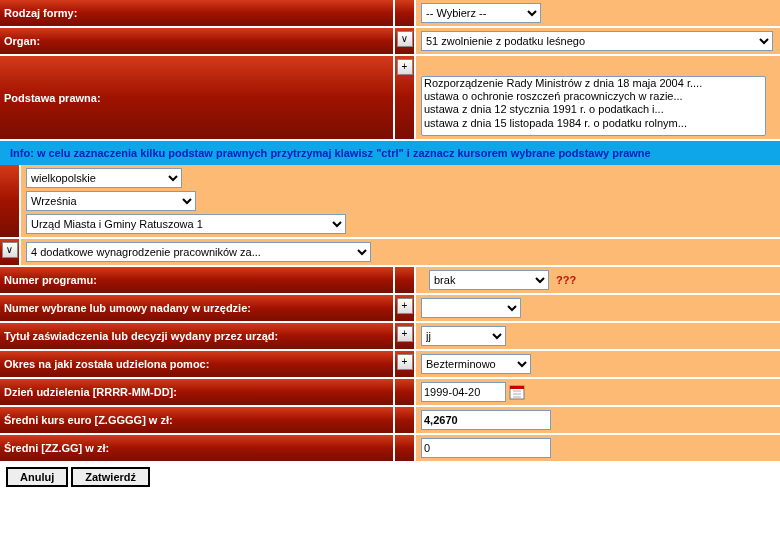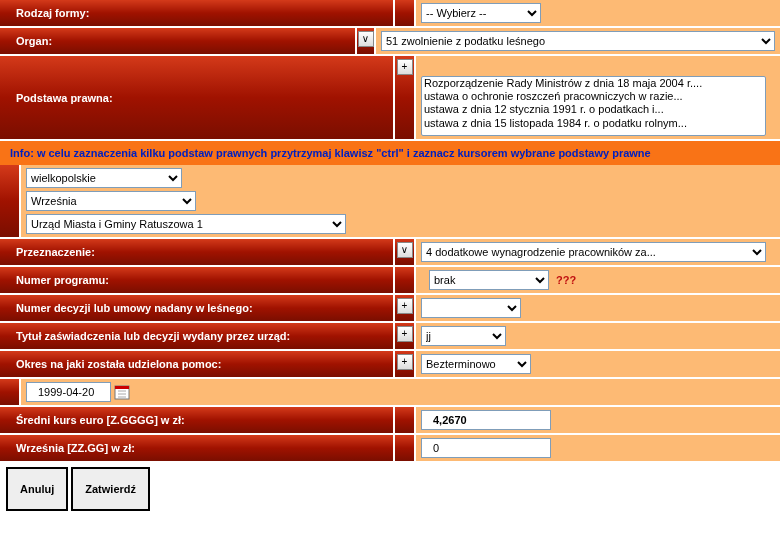--- a/index.html
+++ b/index.html
@@ -10,21 +10,21 @@
     font-size: 11px;
     background: #fff;
   }
   .container { width: 780px; }
   .row {
     display: flex;
     border-bottom: 2px solid #fff;
   }
   .label-cell {
     width: 395px;
-    padding: 5px 16px;
+    padding: 5px 4px;
     color: #fff;
     font-weight: bold;
     background: linear-gradient(to bottom, #d43a1a 0%, #a01200 50%, #7a0e00 100%);
     display: flex;
     align-items: center;
     border-right: 2px solid #fff;
   }
   .ctrl-cell {
     width: 21px;
     padding: 0;
@@ -39,39 +39,39 @@
   .input-cell {
     flex: 1;
     padding: 3px 5px;
     background: #fdba74;
     display: flex;
     align-items: center;
     flex-wrap: wrap;
     gap: 3px;
   }
   .info-row {
-    background: #f97316;
+    background: #0ea5e9;
     color: #0020c0;
     font-weight: bold;
     padding: 6px 10px;
     font-size: 11px;
   }
   select {
     font-family: Verdana, Arial, sans-serif;
     font-size: 11px;
     background: #fff;
     border: 1px solid #7f9db9;
     height: 20px;
   }
   input[type=text] {
     font-family: Verdana, Arial, sans-serif;
     font-size: 11px;
     height: 20px;
     border: 1px solid #7f9db9;
-    padding: 1px 11px;
+    padding: 1px 2px;
     background:#fff;
   }
   select.listbox {
     height: 60px;
     width: 345px;
   }
   .plus-btn, .expand-btn {
     width: 16px;
     height: 16px;
     border: 1px solid #888;
@@ -91,21 +91,21 @@
   .cal-icon svg{display:block;}
   .qmark { color: #c01010; font-weight: bold; margin-left:4px;}
   .button-row {
     padding: 4px 6px;
     background:#fff;
   }
   button.action {
     font-family: Verdana, Arial, sans-serif;
     font-size: 11px;
     font-weight: bold;
-    padding: 14px 12px;
+    padding: 2px 12px;
     border: 2px solid #000;
     background: #eee;
     cursor:pointer;
   }
   .stack {display:flex;flex-direction:column;gap:3px;}
 </style>
 </head>
 <body>
 
 <div class="container">
@@ -119,21 +119,21 @@
       </select>
     </div>
   </div>
 
   <div class="row">
     <div class="label-cell">Organ:</div>
     <div class="ctrl-cell">
       <button class="expand-btn">∨</button>
     </div>
     <div class="input-cell">
-      <select style="width:394px;">
+      <select style="width:352px;">
         <option>51    zwolnienie z podatku leśnego</option>
       </select>
     </div>
   </div>
 
   <div class="row" style="min-height:80px;">
     <div class="label-cell">Podstawa prawna:</div>
     <div class="ctrl-cell">
       <button class="plus-btn">+</button>
     </div>
@@ -164,21 +164,20 @@
         </select>
         <select style="width:320px;">
           <option>Urząd Miasta i Gminy    Ratuszowa 1</option>
         </select>
       </div>
     </div>
   </div>
 
 
   <div class="row">
-    <div class="label-cell">Przeznaczenie:</div>
     <div class="ctrl-cell">
       <button class="expand-btn">∨</button>
     </div>
     <div class="input-cell">
       <select style="width:345px;">
         <option>4    dodatkowe wynagrodzenie pracowników za...</option>
       </select>
     </div>
   </div>
 
@@ -187,21 +186,21 @@
     <div class="ctrl-cell"></div>
     <div class="input-cell">
       <select style="width:120px;margin-left:8px;">
         <option>brak</option>
       </select>
       <span class="qmark">???</span>
     </div>
   </div>
 
   <div class="row">
-    <div class="label-cell">Numer decyzji lub umowy nadany w leśnego:</div>
+    <div class="label-cell">Numer wybrane lub umowy nadany w urzędzie:</div>
     <div class="ctrl-cell">
       <button class="plus-btn">+</button>
     </div>
     <div class="input-cell">
       <select style="width:100px;">
         <option></option>
       </select>
     </div>
   </div>
 
@@ -223,20 +222,21 @@
       <button class="plus-btn">+</button>
     </div>
     <div class="input-cell">
       <select style="width:110px;">
         <option>Bezterminowo</option>
       </select>
     </div>
   </div>
 
   <div class="row">
+    <div class="label-cell">Dzień udzielenia [RRRR-MM-DD]:</div>
     <div class="ctrl-cell"></div>
     <div class="input-cell">
       <input type="text" style="width: 85px;" value="1999-04-20">
       <span class="cal-icon">
         <svg width="16" height="16" viewBox="0 0 16 16">
           <rect x="1" y="2" width="14" height="13" fill="#fff" stroke="#777"></rect>
           <rect x="1" y="2" width="14" height="3" fill="#c00"></rect>
           <line x1="4" y1="7" x2="12" y2="7" stroke="#aaa"></line>
           <line x1="4" y1="10" x2="12" y2="10" stroke="#aaa"></line>
           <line x1="4" y1="13" x2="12" y2="13" stroke="#aaa"></line>
@@ -247,21 +247,21 @@
 
   <div class="row">
     <div class="label-cell">Średni kurs euro [Z.GGGG] w zł:</div>
     <div class="ctrl-cell"></div>
     <div class="input-cell">
       <input type="text" style="width: 130px; font-weight: bold;" value="4,2670">
     </div>
   </div>
 
   <div class="row">
-    <div class="label-cell">Września [ZZ.GG] w zł:</div>
+    <div class="label-cell">Średni [ZZ.GG] w zł:</div>
     <div class="ctrl-cell"></div>
     <div class="input-cell">
       <input type="text" style="width: 130px;" value="0">
     </div>
   </div>
 
   <div class="button-row">
     <button class="action">Anuluj</button>
     <button class="action">Zatwierdź</button>
   </div>

